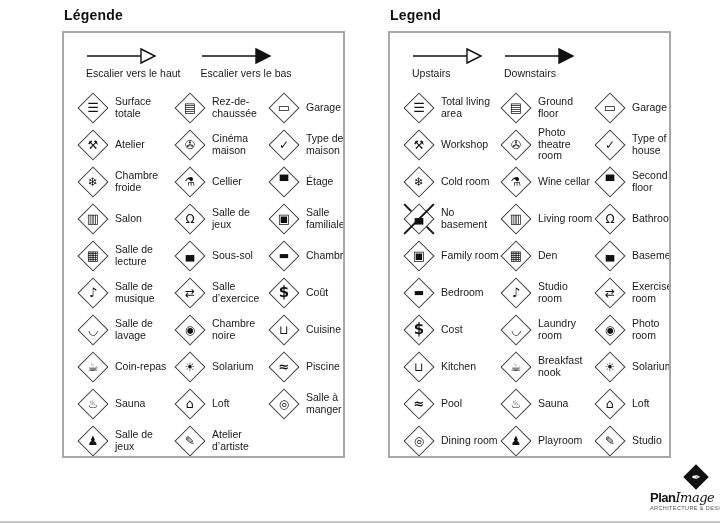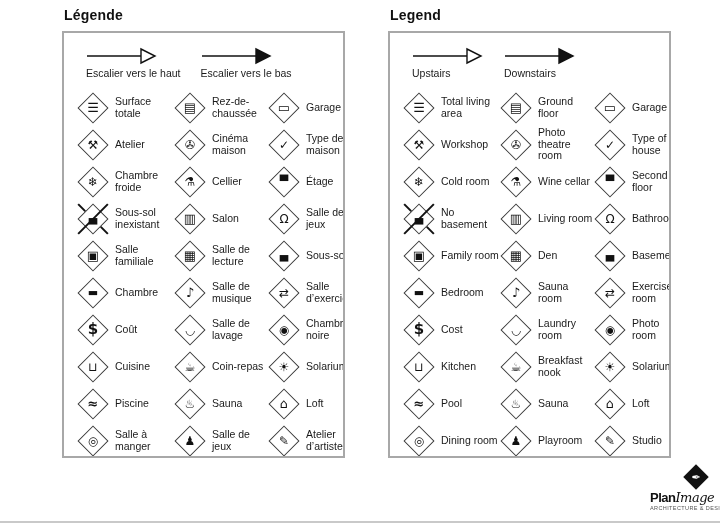--- a/index.html
+++ b/index.html
@@ -137,27 +137,20 @@
             <span class="label">Cellier</span>
           </div>
           <div class="item">
             <div class="icon-wrap">
               <div class="diamond"></div>
               <span class="glyph g-second_floor">▀</span>
             </div>
             <span class="label">Étage</span>
           </div>
           <div class="item">
-            <div class="icon-wrap crossed">
-              <div class="diamond"></div>
-              <span class="glyph g-no_basement">▄</span>
-            </div>
-            <span class="label">Sous-sol inexistant</span>
-          </div>
-          <div class="item">
             <div class="icon-wrap">
               <div class="diamond"></div>
               <span class="glyph g-living_room">▥</span>
             </div>
             <span class="label">Salon</span>
           </div>
           <div class="item">
             <div class="icon-wrap">
               <div class="diamond"></div>
               <span class="glyph g-bathroom">Ω</span>
@@ -424,21 +417,21 @@
               <div class="diamond"></div>
               <span class="glyph g-bedroom">▬</span>
             </div>
             <span class="label">Bedroom</span>
           </div>
           <div class="item">
             <div class="icon-wrap">
               <div class="diamond"></div>
               <span class="glyph g-music_room">♪</span>
             </div>
-            <span class="label">Sauna room</span>
+            <span class="label">Studio room</span>
           </div>
           <div class="item">
             <div class="icon-wrap">
               <div class="diamond"></div>
               <span class="glyph g-exercise_room">⇄</span>
             </div>
             <span class="label">Exercise room</span>
           </div>
           <div class="item">
             <div class="icon-wrap">

